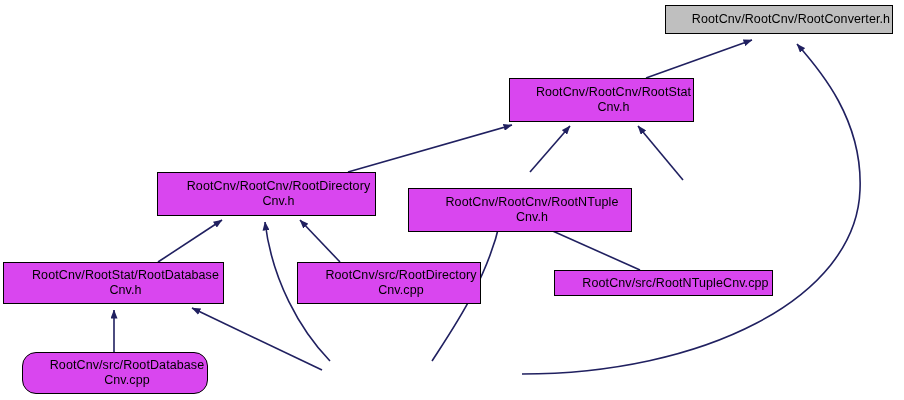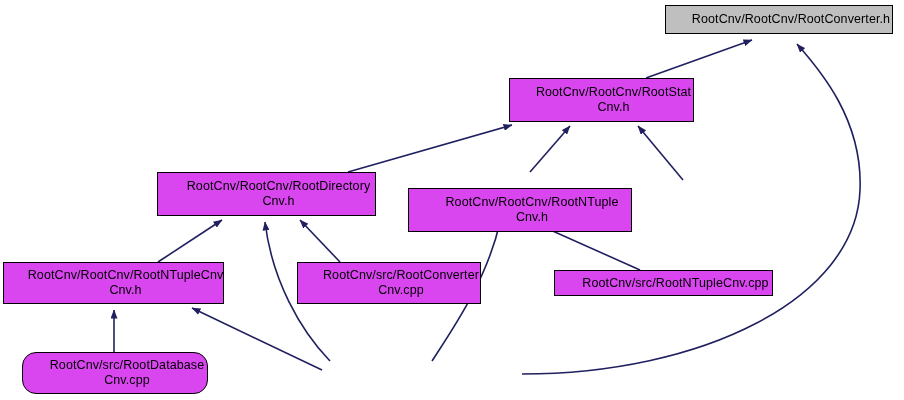--- a/index.html
+++ b/index.html
@@ -102,26 +102,26 @@
 Cnv.h</span>
   </div>
 
   <div class="node" style="left:408px; top:188px; width:224px; height:44px;">
     <span class="label">RootCnv/RootCnv/RootNTuple
 Cnv.h</span>
   </div>
 
 
   <div class="node" style="left:3px; top:262px; width:221px; height:42px;">
-    <span class="label">RootCnv/RootCnv/RootNTupleCnv
+    <span class="label">RootCnv/RootStat/RootDatabase
 Cnv.h</span>
   </div>
 
   <div class="node" style="left:297px; top:262px; width:184px; height:42px;">
-    <span class="label">RootCnv/src/RootConverter
+    <span class="label">RootCnv/src/RootDirectory
 Cnv.cpp</span>
   </div>
 
   <div class="node" style="left:554px; top:270px; width:219px; height:26px;">
     <span class="label">RootCnv/src/RootNTupleCnv.cpp</span>
   </div>
 
   <div class="node" style="left:22px; top:352px; width:186px; height:42px;border-radius:14px;">
     <span class="label">RootCnv/src/RootDatabase
 Cnv.cpp</span>

